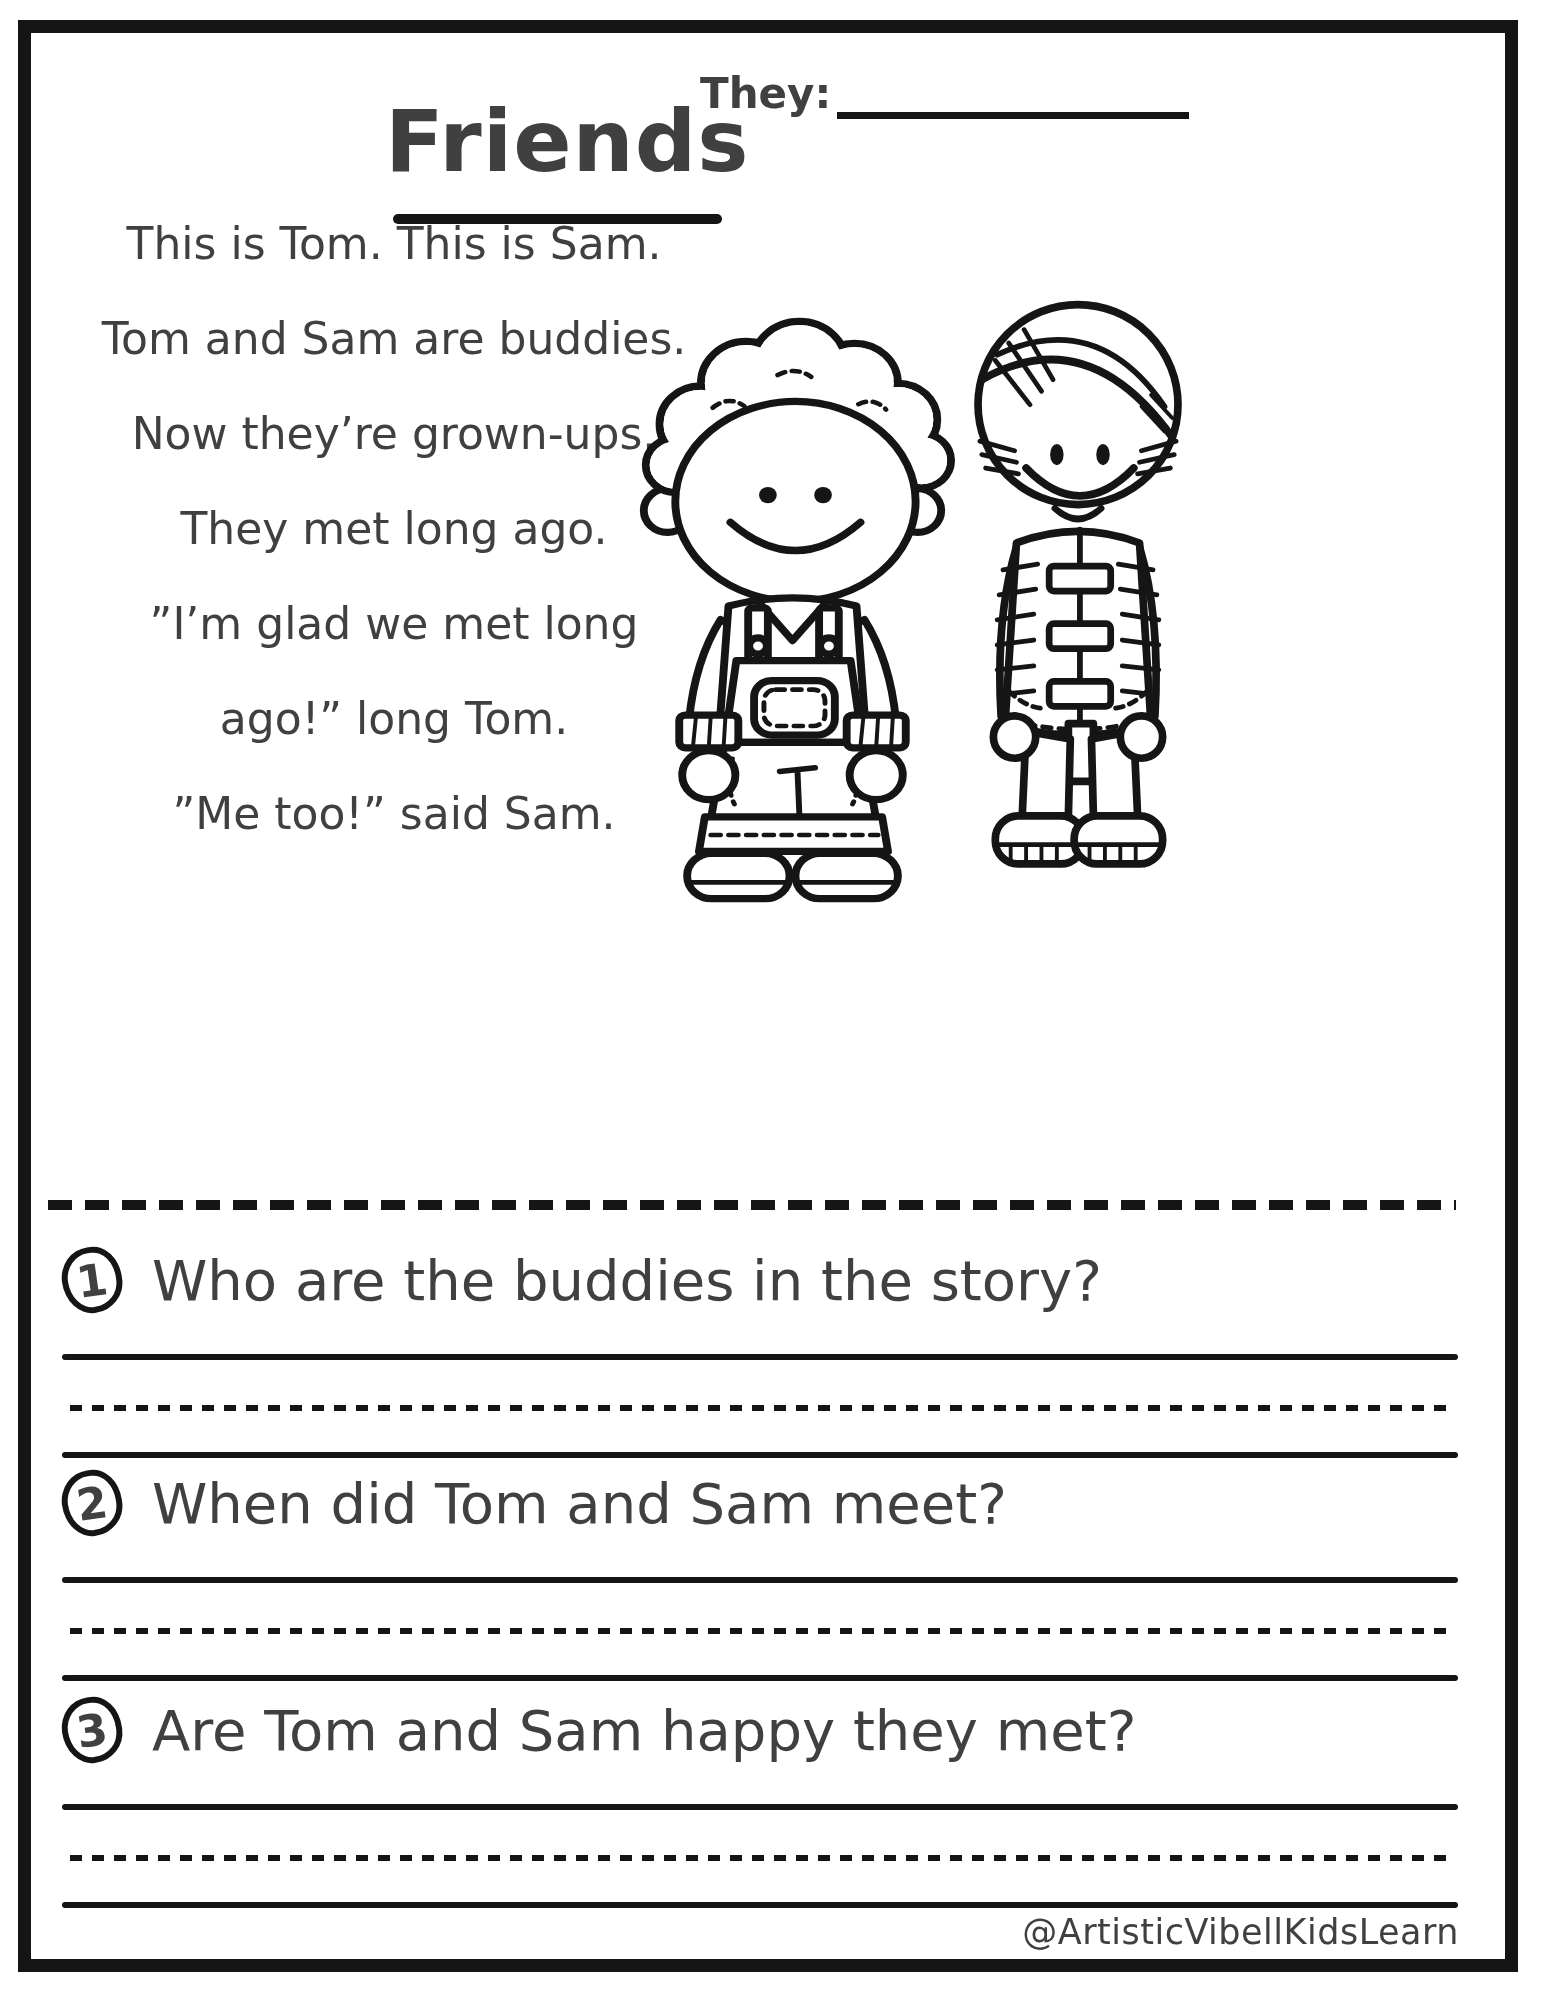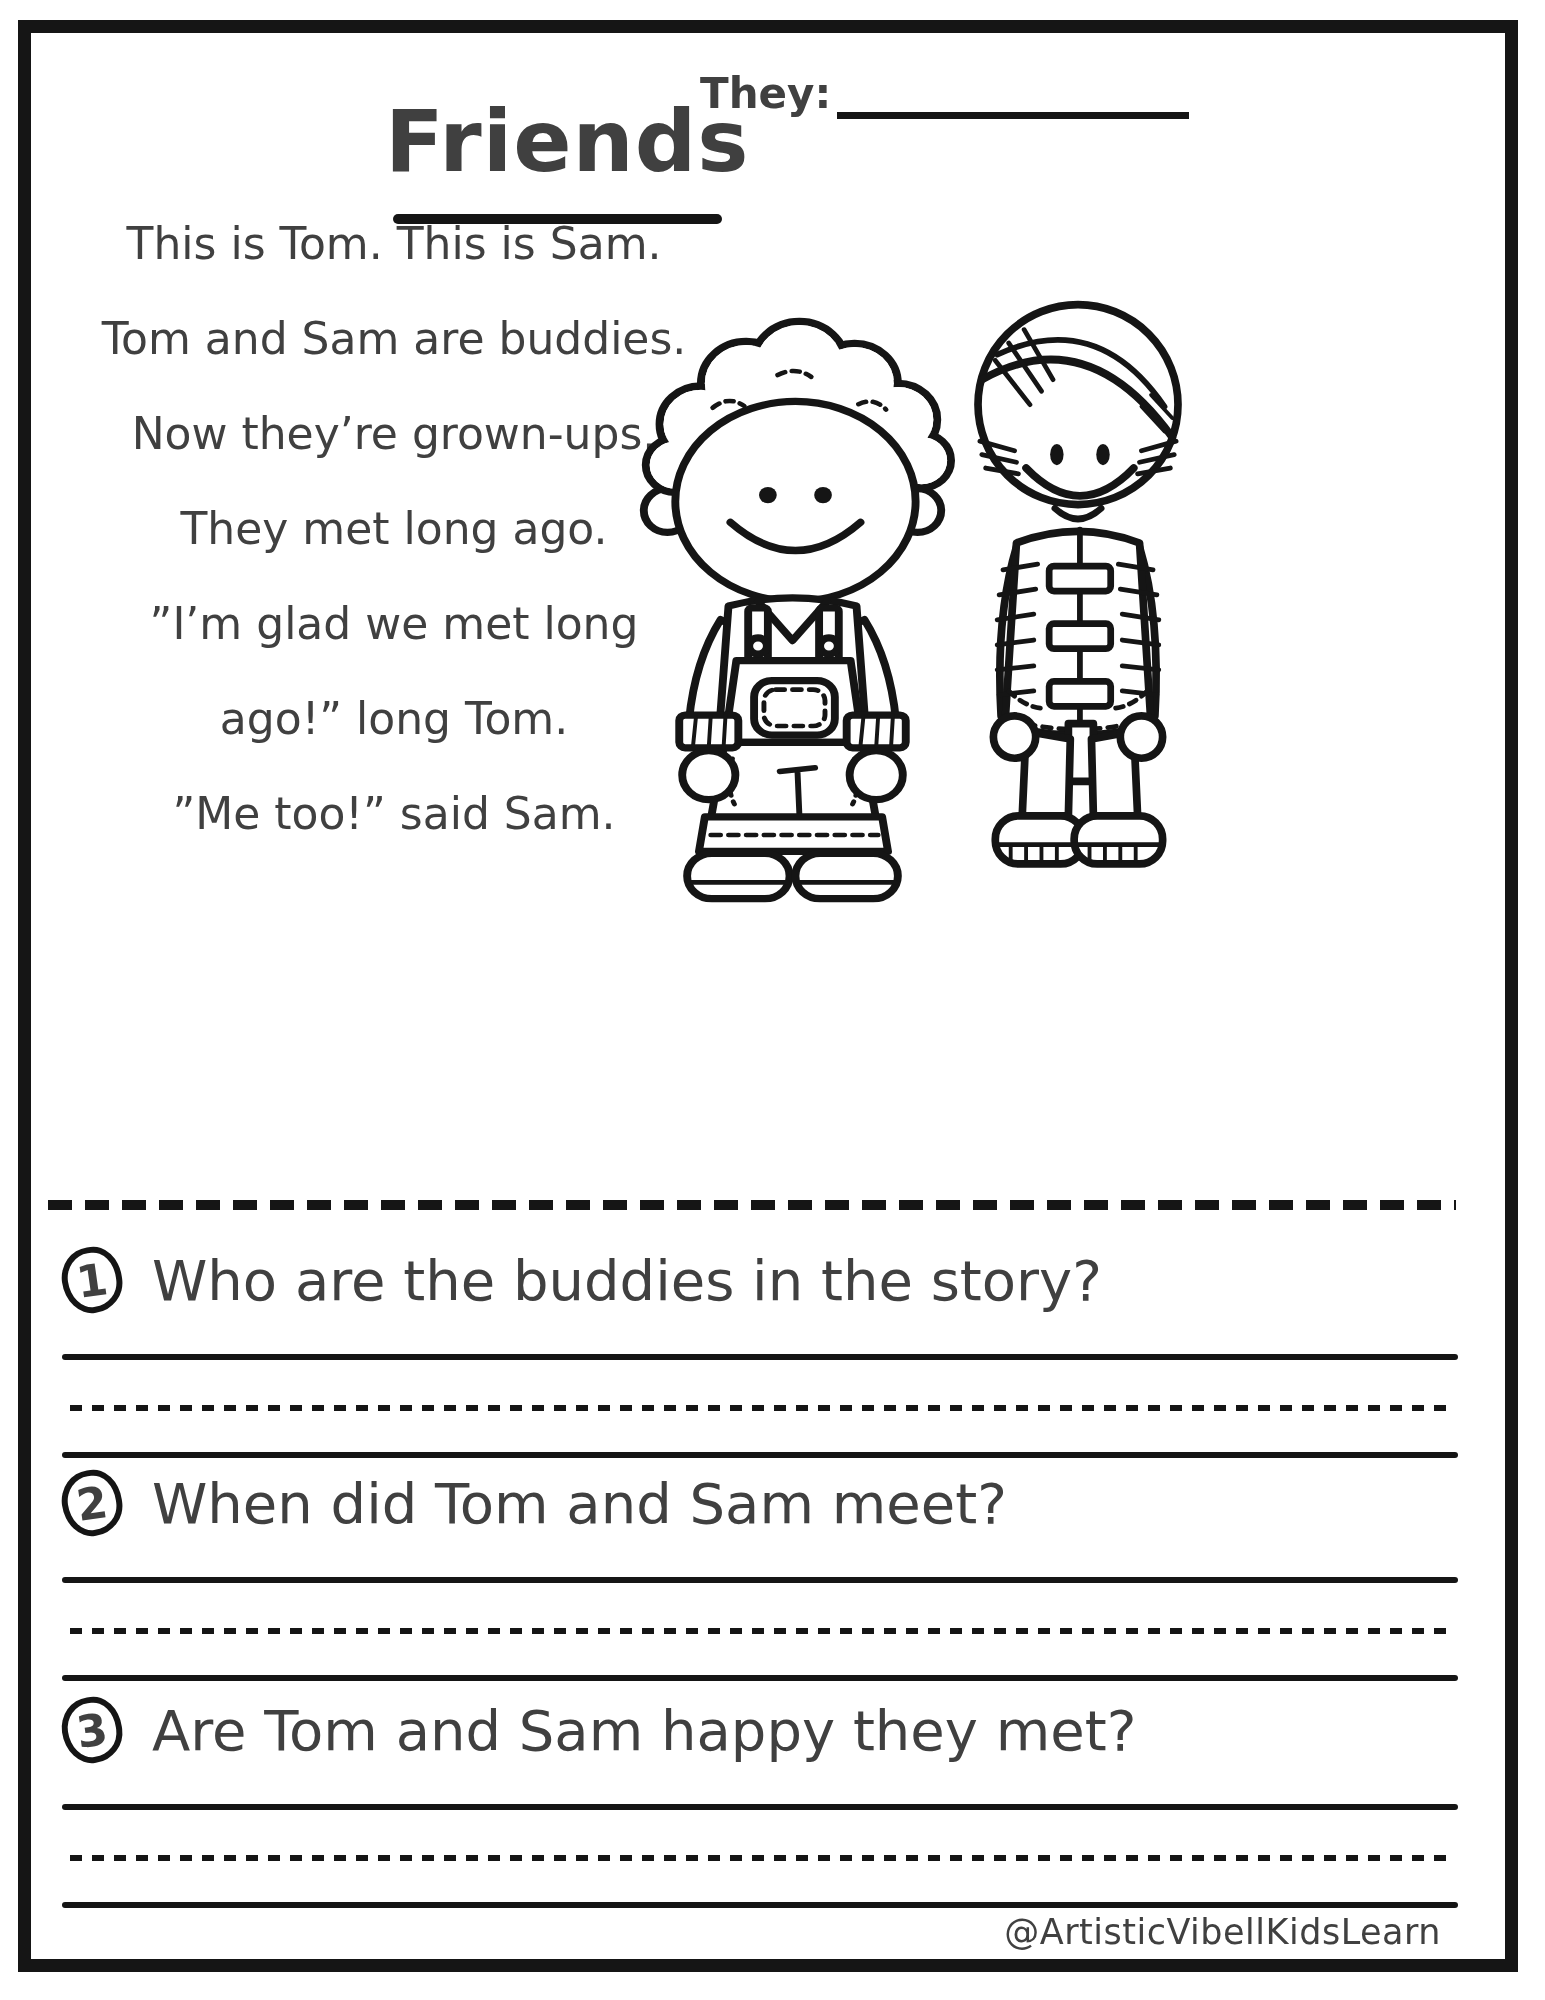--- a/index.html
+++ b/index.html
@@ -44,21 +44,21 @@
     font-size:44px; font-weight:bold;
   }
   .q-text { font-size:56px; white-space:nowrap;text-align:center; }
   .answer { margin-top:36px; }
   .ln-solid { height:6px; background:#151515; border-radius:3px; }
   .ln-dashed {
     height:6px; margin:45px 8px 41px 8px;
     background:repeating-linear-gradient(90deg,#151515 0 12px,transparent 12px 22px);
   }
   
-  .credit { position:absolute; right:104px; top:1912px; font-size:35px; letter-spacing:0.5px; }
+  .credit { position:absolute; right:86px; top:1912px; font-size:35px; letter-spacing:0.5px; }
 </style>
 </head>
 <body>
 
 <div class="page">
   <div class="frame"></div>
 
   <div class="title-wrap">
     <div class="title">Friends</div>
     <div class="title-underline"></div>

